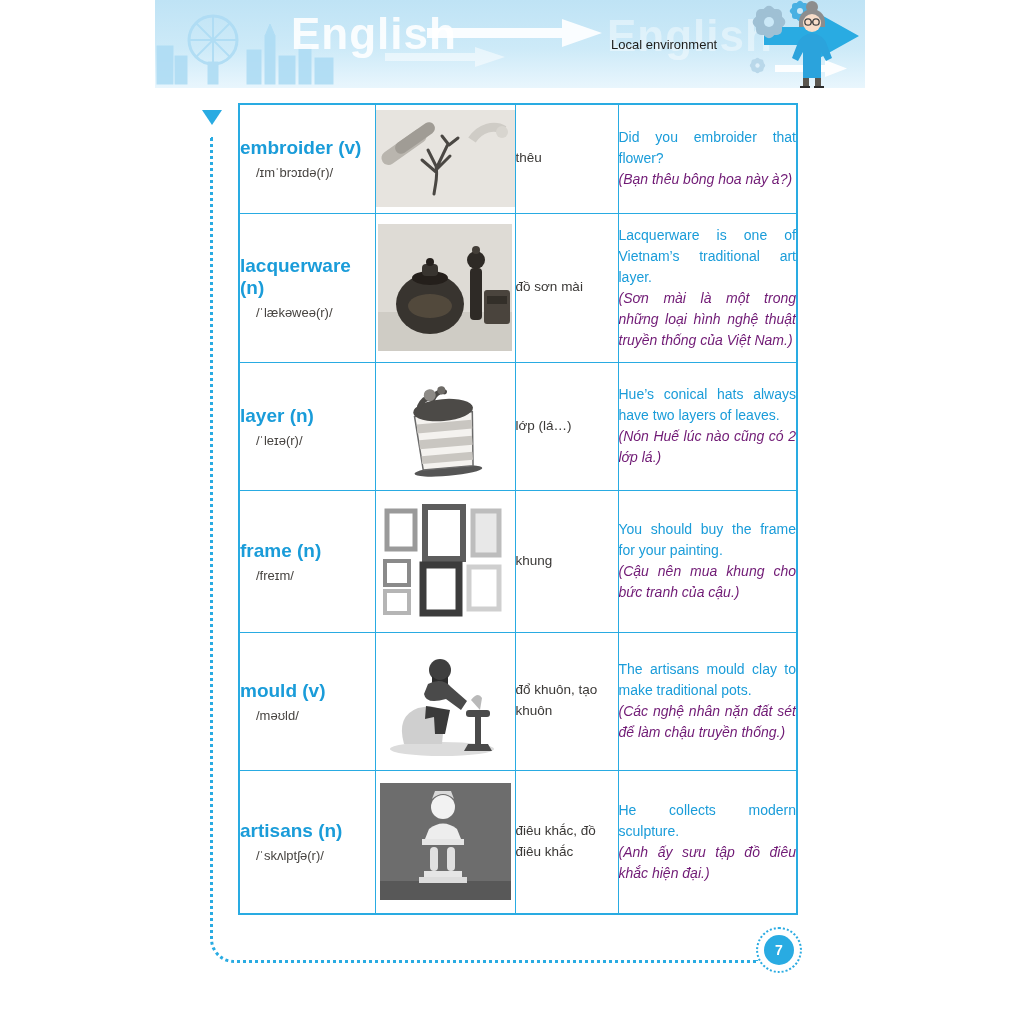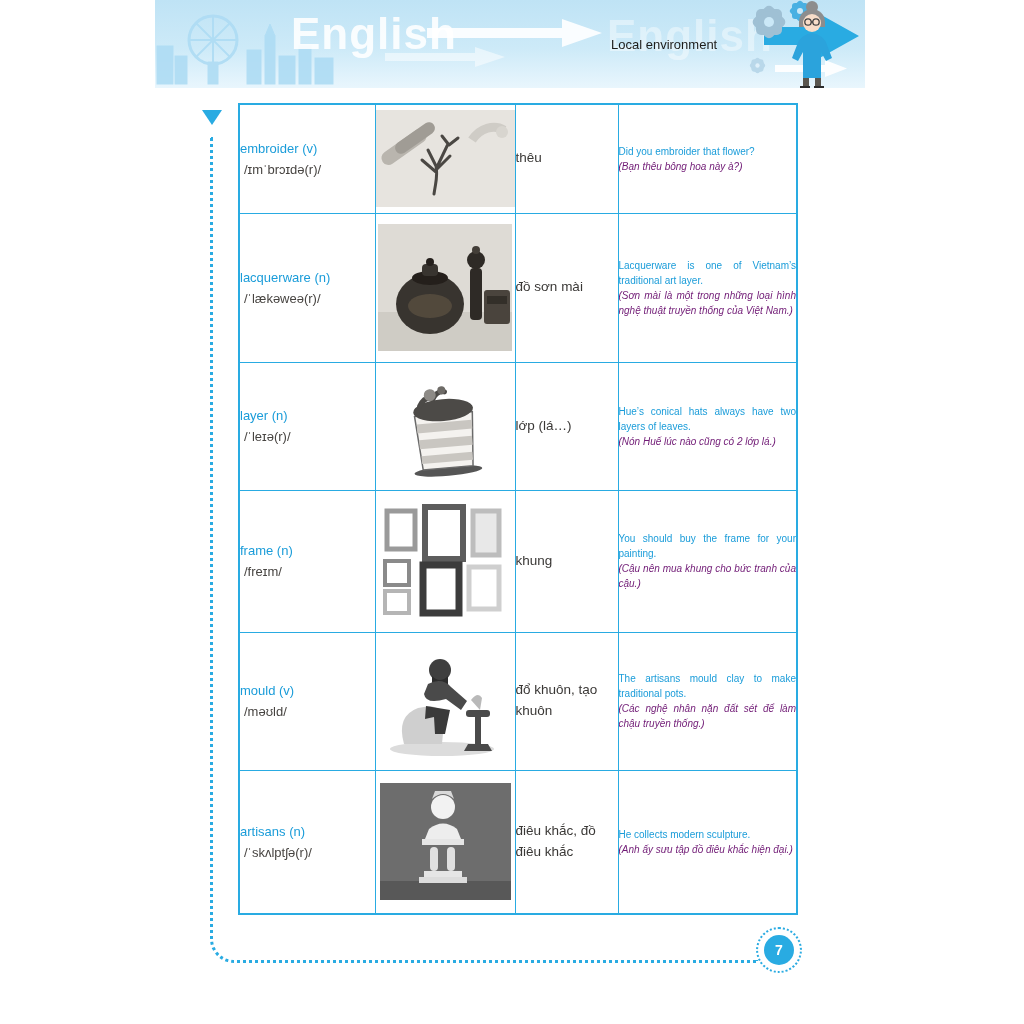--- a/index.html
+++ b/index.html
@@ -41,26 +41,26 @@
   .badge{width:30px;height:30px;border-radius:50%;background:var(--accent,#29abe2);
     color:#fff;font-weight:bold;font-size:14px;display:flex;align-items:center;justify-content:center}
 
   
   table.vocab{position:absolute;left:238px;top:103px;width:558px;
     border-collapse:collapse;table-layout:fixed;border:2px solid var(--accent,#29abe2)}
   table.vocab td{border:1px solid var(--accent,#29abe2);vertical-align:middle;padding:0;overflow:hidden}
   tr.r0{height:109px} tr.r1{height:149px} tr.r2{height:128px}
   tr.r3{height:142px} tr.r4{height:138px} tr.r5{height:144px}
   td.cw{vertical-align:top;padding:12px 8px 0 10px}
-  .word{color:var(--blue-text,#1a9cd9);font-weight:normal;font-size:13px}
-  .ipa{color:#474441;font-size:13px;margin-top:6px;padding-left:4px}
+  .word{color:var(--blue-text,#1a9cd9);font-weight:bold;font-size:19px}
+  .ipa{color:#474441;font-size:13px;margin-top:6px;padding-left:16px}
   td.ci{text-align:center}
   td.ci svg{display:block;margin:0 auto}
   td.cm{text-align:left;font-size:13.5px;color:#3a3836;padding:4px 10px;line-height:1.55}
-  td.ce{vertical-align:top;padding:10px 9px 0 9px;font-size:10px;line-height:1.5;text-align:justify}
+  td.ce{vertical-align:top;padding:10px 9px 0 9px;font-size:14px;line-height:1.5;text-align:justify}
   .ex-en{color:var(--blue-text,#1a9cd9)}
   .ex-vi{color:#701a75;font-style:italic}
 </style>
 </head>
 <body>
 
 <div class="page">
 
   <div class="banner">
     <svg class="skyline" width="230" height="86" viewBox="0 0 230 86">

